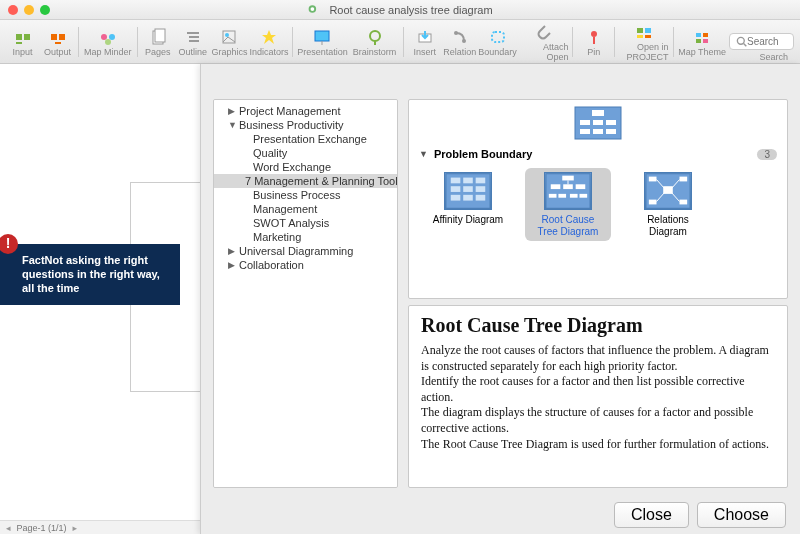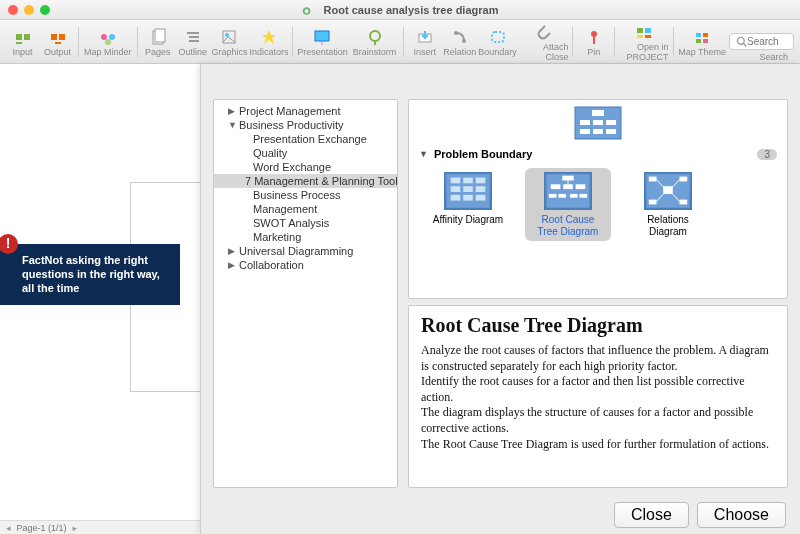--- a/index.html
+++ b/index.html
@@ -3,21 +3,21 @@
 <meta charset="utf-8">
 <style>
 * { box-sizing: border-box; margin: 0; padding: 0; }
 body { font-family: -apple-system, "Helvetica Neue", Arial, sans-serif; font-size: 11px; background: #ececec; width: 800px; height: 534px; overflow: hidden; position: relative; }
 .titlebar { height: 20px; background: linear-gradient(#f6f6f6,#e8e8e8); display: flex; align-items: center; padding: 0 8px; border-bottom: 1px solid #d0d0d0; position: relative; }
 .traffic { display: flex; gap: 6px; }
 .tdot { width: 10px; height: 10px; border-radius: 50%; }
 .tdot.r { background: #ff5f57; }
 .tdot.y { background: #febc2e; }
 .tdot.g { background: #28c840; }
-.wintitle { position: absolute; left: 50%; transform: translateX(-50%); color: #555; font-size: 11px; display: flex; align-items: flex-end; gap: 12px; font-weight: bold; }
+.wintitle { position: absolute; left: 50%; transform: translateX(-50%); color: #555; font-size: 11px; display: flex; align-items: flex-start; gap: 12px; }
 .wintitle svg { width: 10px; height: 10px; }
 .toolbar { height: 44px; background: linear-gradient(#f6f6f6,#e4e4e4); border-bottom: 1px solid #c9c9c9; display: flex; align-items: center; padding: 0 6px; gap: 2px; }
 .tbtn { display: flex; flex-direction: column; align-items: center; justify-content: center; width: 44px; height: 40px; font-size: 9px; color: #888; cursor: pointer; }
 .tbtn.wide { width: 66px; text-align: right; }
 .tbtn .ic { width: 22px; height: 20px; display: flex; align-items: center; justify-content: center; }
 .tsep { width: 1px; height: 30px; background: #ccc; margin: 0 2px; }
 .tsearch { margin-left: auto; display: flex; align-items: center; border: 1px solid #ccc; border-radius: 4px; background: #fff; padding: 2px 6px; width: 70px; }
 .tsearch input { border: none; outline: none; width: 40px; font-size: 10px; background: transparent; }
 .canvas { position: absolute; top: 64px; left: 0; width: 200px; height: 456px; background: #fff; }
 .canvas-inner { position: absolute; left: 130px; top: 118px; width: 180px; height: 210px; border: 1px solid #ccc; background: #fff; }
@@ -188,21 +188,21 @@
         </svg>
       </div>
       <span>Boundary</span>
     </div>
     <div class="tbtn wide">
       <div class="ic">
         <svg width="18" height="18" viewBox="0 0 18 18">
           <path d="M10 3 L5 8 Q2 11 5 14 Q8 17 11 14 L15 10" fill="none" stroke="#999" stroke-width="2"></path>
         </svg>
       </div>
-      <span>Attach Close</span>
+      <span>Attach Open</span>
     </div>
     <div class="tsep"></div>
     <div class="tbtn">
       <div class="ic">
         <svg width="18" height="18" viewBox="0 0 18 18">
           <circle cx="9" cy="6" r="3" fill="#ef5350"></circle>
           <line x1="9" y1="9" x2="9" y2="16" stroke="#ef5350" stroke-width="2"></line>
         </svg>
       </div>
       <span>Pin</span>

